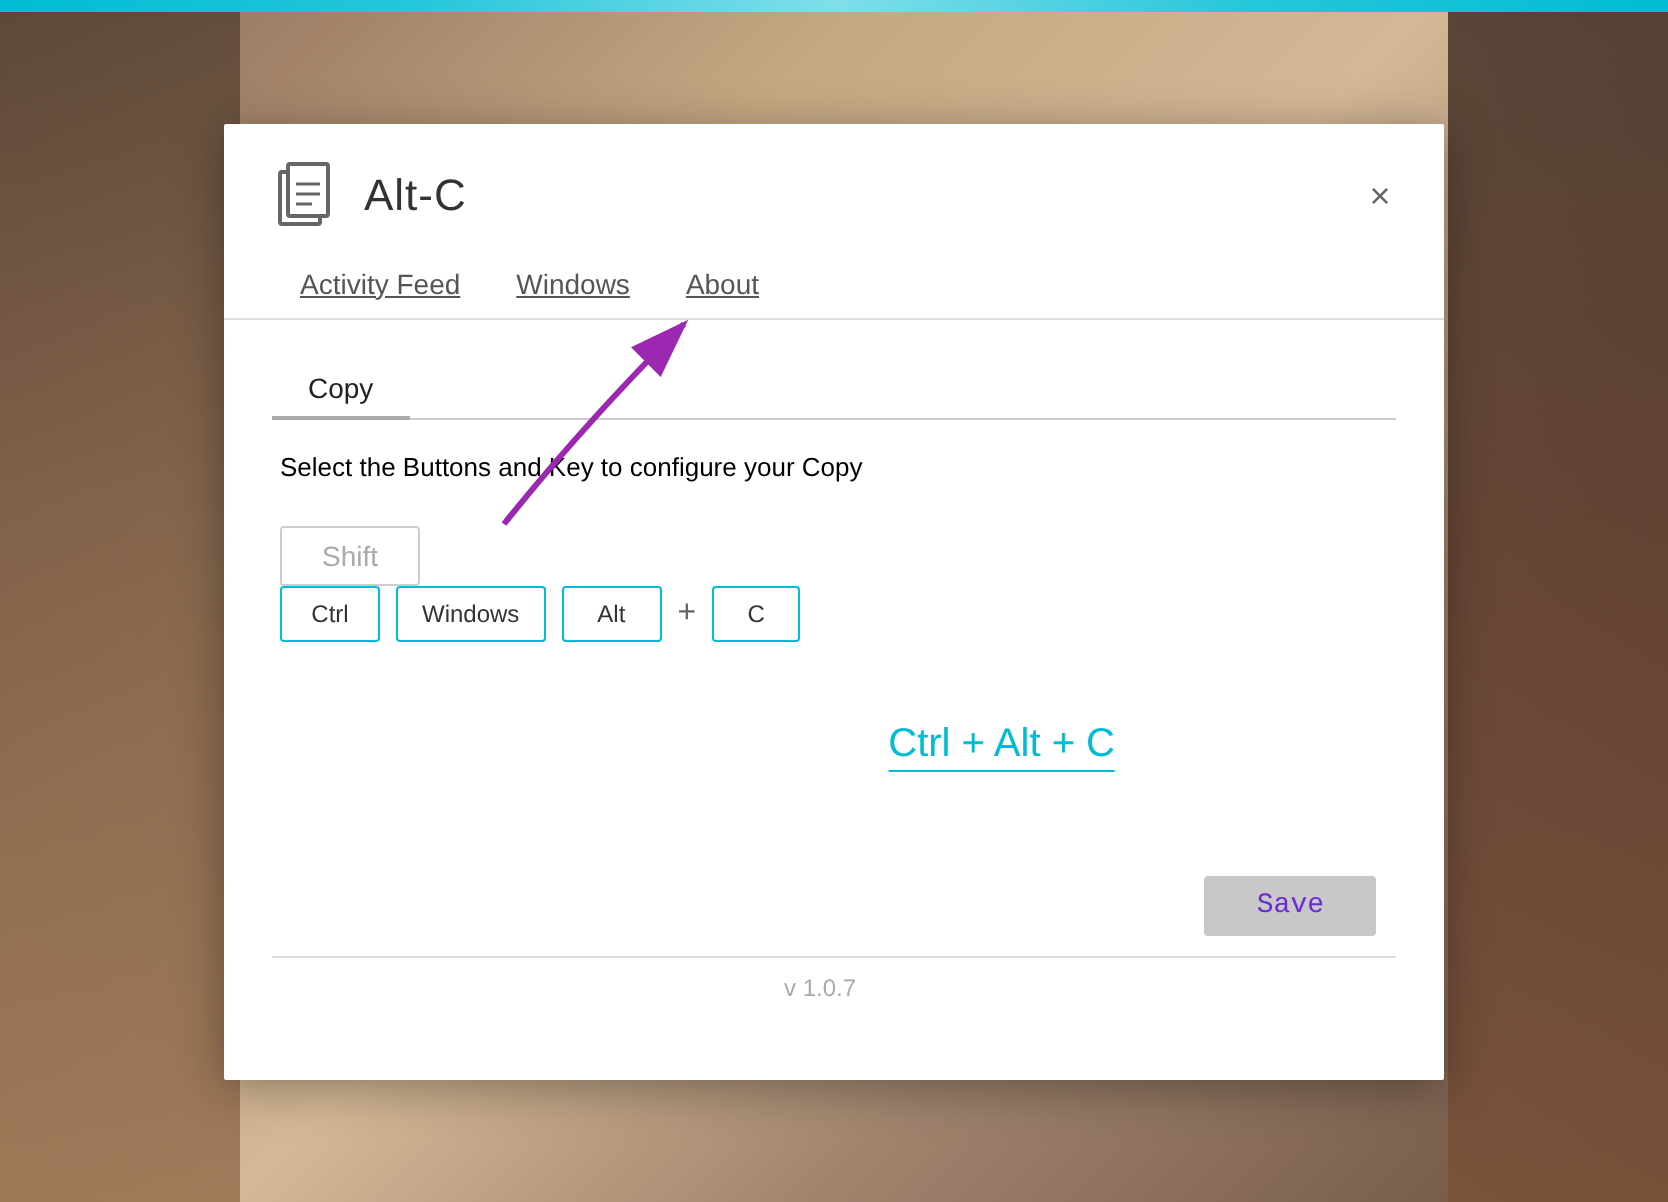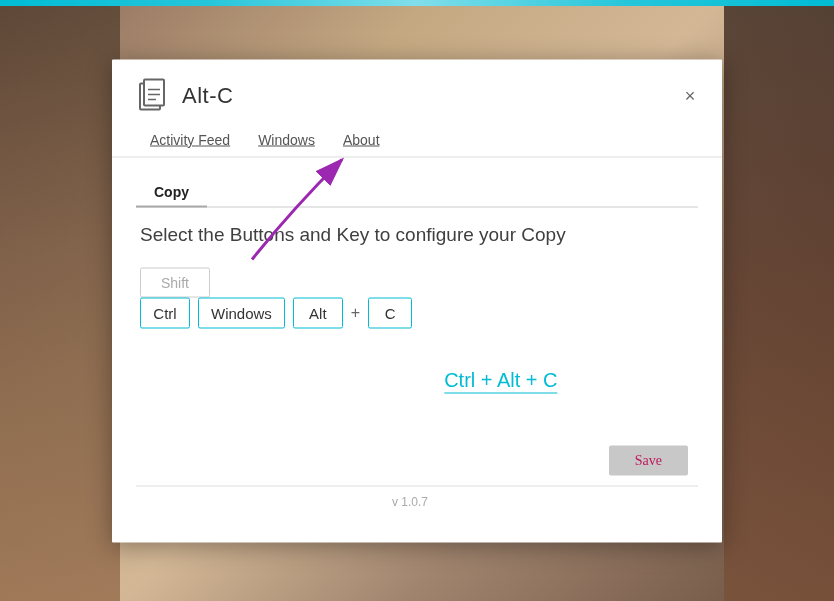--- a/index.html
+++ b/index.html
@@ -147,48 +147,48 @@
       color: #555;
       cursor: pointer;
       border: none;
       background: none;
       border-bottom: 2px solid transparent;
       margin-bottom: -1px;
     }
 
     .sub-tab.active {
       color: #222;
-      font-weight: 700;
+      font-weight: 400;
       border-bottom: 2px solid #aaa;
     }
 
     
     .instruction-text {
-      font-size: 19px;
-      color: #404040;
+      font-size: 13px;
+      color: #000000;
       margin-bottom: 22px;
       margin-left: 4px;
     }
 
     
     .key-row {
       display: flex;
       align-items: center;
       gap: 8px;
       margin-bottom: 20px;
       margin-left: 4px;
     }
 
     .key-btn {
       min-width: 50px;
       padding: 6px 12px;
       border: 1.5px solid #00bcd4;
       background: #fff;
       color: #333;
-      font-size: 15px;
+      font-size: 12px;
       cursor: pointer;
       border-radius: 2px;
       font-family: inherit;
       text-align: center;
     }
 
     .key-btn.inactive {
       border-color: #ccc;
       color: #aaa;
     }
@@ -244,25 +244,25 @@
       display: flex;
       justify-content: flex-end;
       padding-right: 10px;
       margin-bottom: 8px;
     }
 
     .save-btn {
       padding: 7px 26px;
       background: #c8c8c8;
       border: none;
-      color: #be185d;
+      color: #6d28d9;
       font-size: 14px;
       cursor: pointer;
       border-radius: 2px;
-      font-family: Liberation Serif, serif;
+      font-family: Liberation Mono, monospace;
     }
 
     
     .bottom-divider {
       border: none;
       border-top: 1px solid #ddd;
       margin: 10px 0 0 0;
     }
 
     

